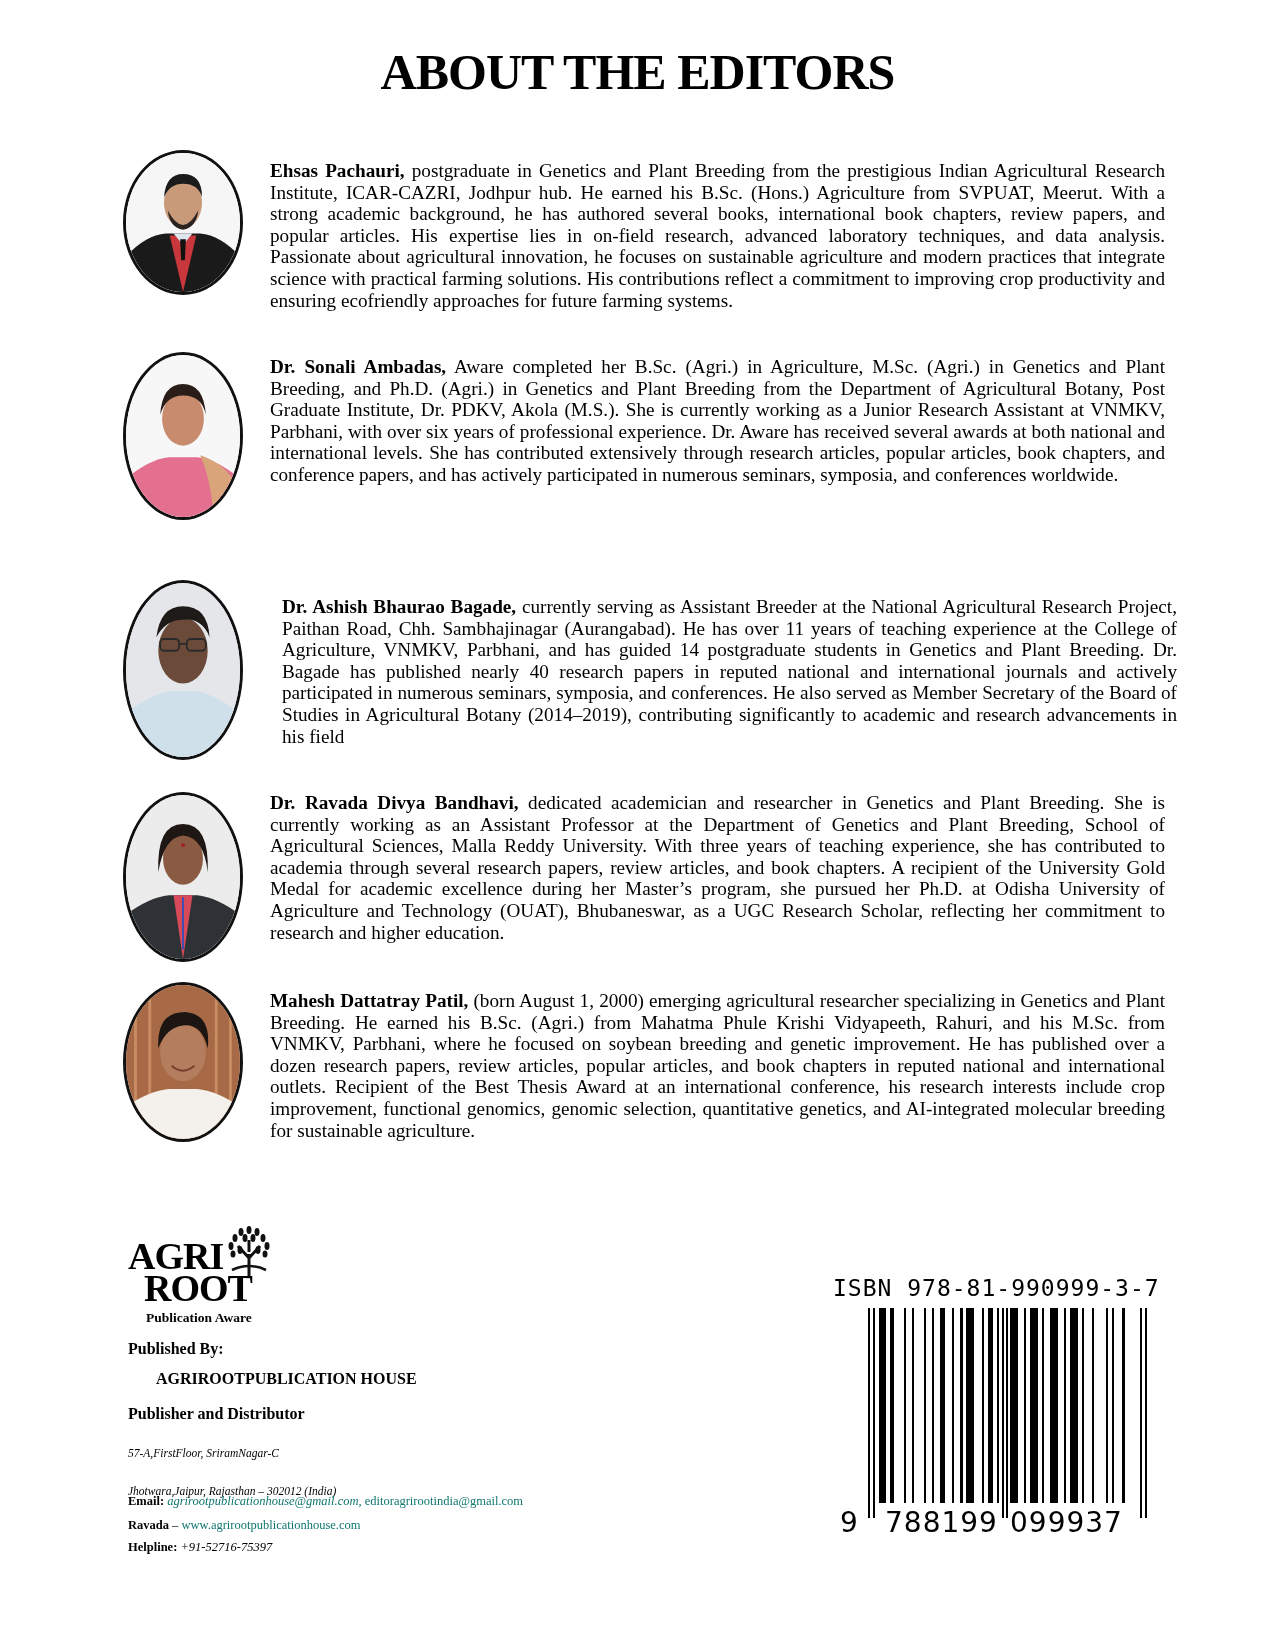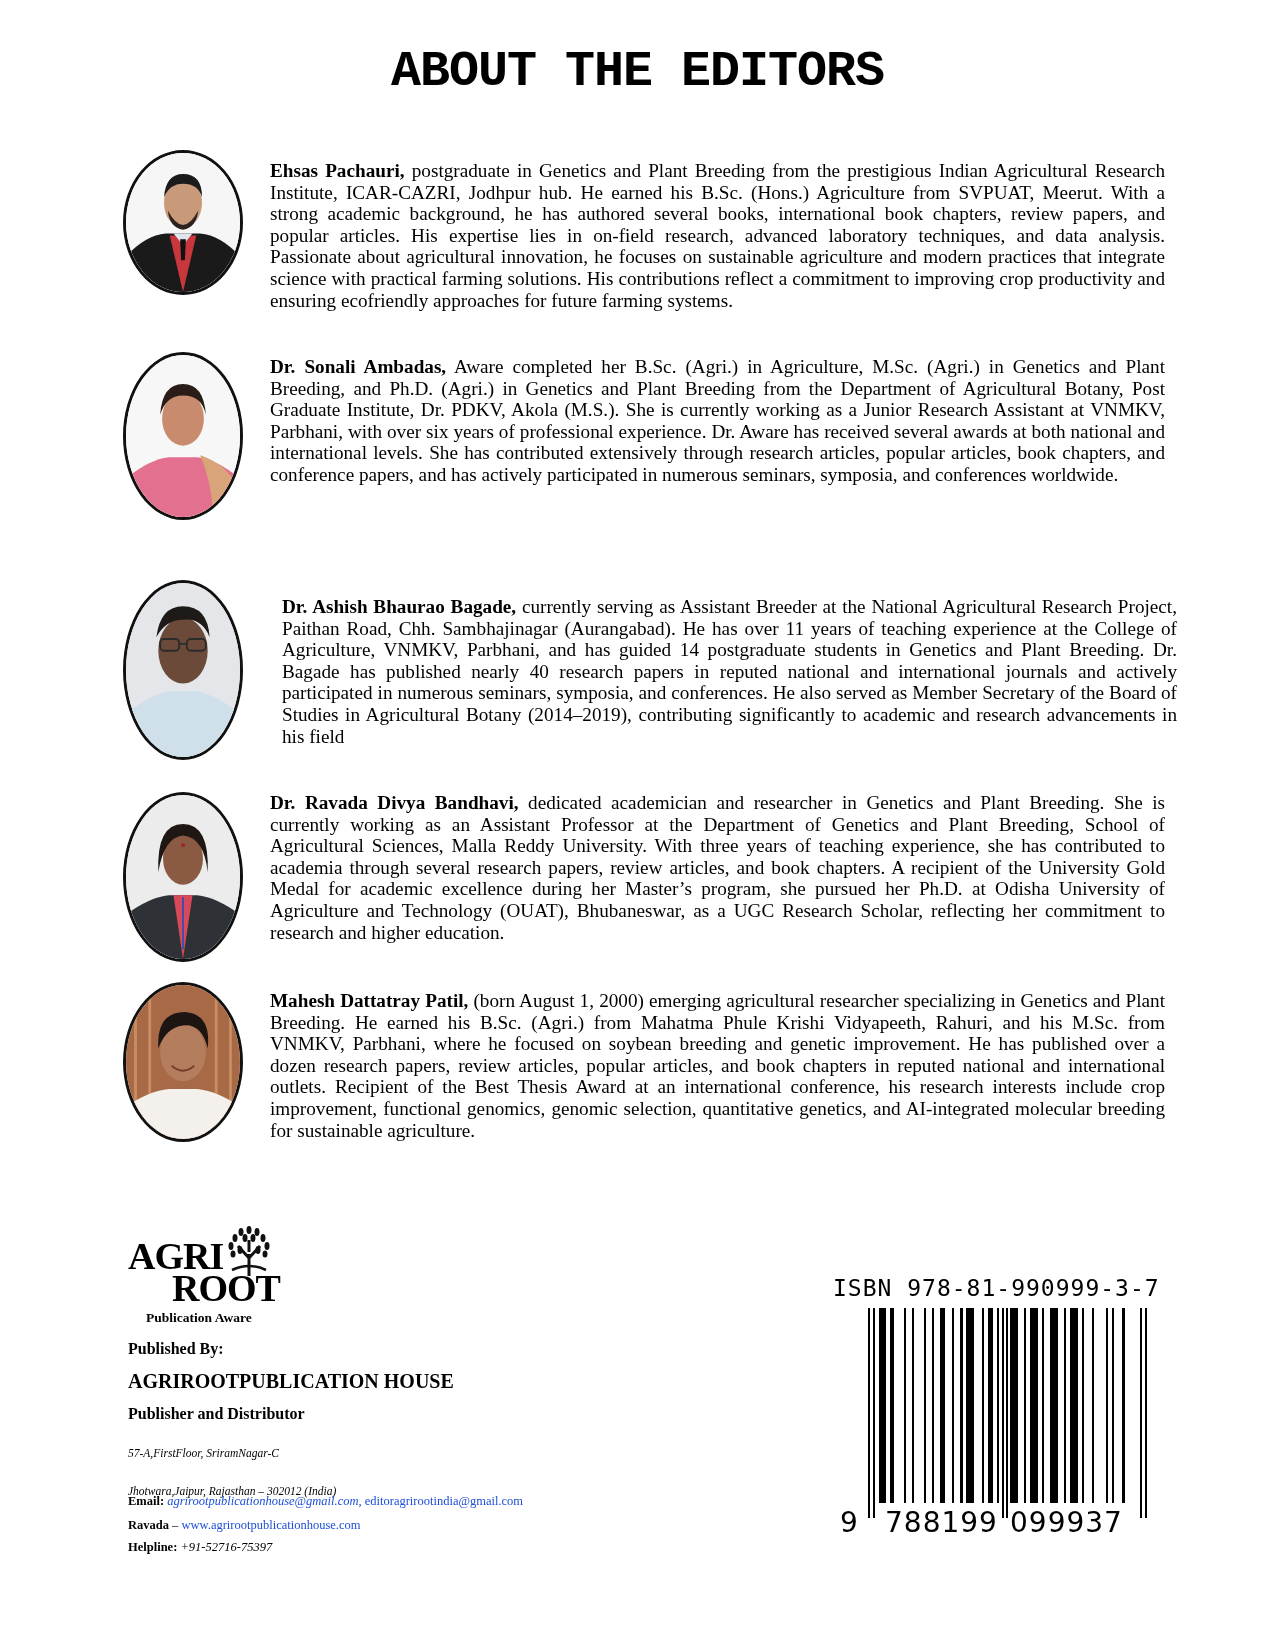--- a/index.html
+++ b/index.html
@@ -1,56 +1,56 @@
 <!DOCTYPE html>
 <html><head>
 <meta charset="utf-8">
 <style>
   * { margin:0; padding:0; box-sizing:border-box; }
   html, body { width:1275px; height:1650px; background:#ffffff; overflow:hidden; }
   body { position:relative; font-family:"Liberation Serif", "DejaVu Serif", serif; color:#000; }
 
   .page-title {
     position:absolute; left:0; top:44px; width:1275px; text-align:center;
-    font-family:Liberation Mono, monospace; font-weight:bold; font-size:50px;
+    font-family:Liberation Serif, serif; font-weight:bold; font-size:50px;
     letter-spacing:-1px; line-height:56px;
   }
 
   .editor { position:absolute; left:0; width:1275px; }
   .photo {
     position:absolute; left:123px; width:120px;
     border:3px solid #111; border-radius:50%; overflow:hidden; background:#eee;
   }
   .photo svg { display:block; width:100%; height:100%; }
   .bio {
     position:absolute; left:270px; width:895px;
     font-family:"Liberation Serif", serif; font-size:19.2px; line-height:21.6px;
     text-align:justify; hyphens:auto;
   }
   .bio .name { font-weight:bold; }
 
   .logo { position:absolute; left:128px; top:1228px; width:150px; height:100px;font-weight:bold; }
   .logo .agri { position:absolute; left:0; top:8px; font-family:"Liberation Serif", serif; font-size:38px; letter-spacing:-1px; line-height:40px; }
-  .logo .root { position:absolute; left:16px; top:40px; font-family:"Liberation Serif", serif; font-size:38px; letter-spacing:-1px; line-height:40px;margin-left:28px; }
+  .logo .root { position:absolute; left:16px; top:40px; font-family:"Liberation Serif", serif; font-size:38px; letter-spacing:-1px; line-height:40px; }
   .logo .pubhouse { position:absolute; left:18px; top:82px; font-family:"Liberation Serif", serif; font-size:13.5px; line-height:16px; white-space:nowrap; }
   .logo .tree { position:absolute; left:98px; top:-4px; width:46px; height:52px; }
 
   .pub-line { position:absolute; left:128px; font-family:"Liberation Serif", serif; white-space:nowrap; }
   .pub-by { top:1340px; font-weight:bold; font-size:16px; }
-  .pub-name { top:1370px; font-weight:bold; font-size:20px; }
+  .pub-name { top:1370px; font-weight:bold; font-size:16px;margin-left:28px; }
   .pub-role { top:1405px; font-weight:bold; font-size:16px; }
   .addr { font-style:italic; font-size:11.5px; }
   .addr1 { top:1447px; }
   .addr2 { top:1485px; }
   .contact { font-size:12.5px; }
   .email-row { top:1494px; }
   .web-row { top:1518px; }
   .help-row { top:1540px; }
   .contact b { font-weight:bold; }
-  .link { color:#1d4ed8; }
+  .link { color:#0f766e; }
   .italic { font-style:italic; }
 
   .isbn-label {
     position:absolute; left:833px; top:1275px;
     font-family:"DejaVu Sans Mono", "Liberation Mono", monospace; font-size:23px; letter-spacing:1px;
     white-space:nowrap;
     text-align:center;
   }
   .barcode { position:absolute; left:868px; top:1308px; width:280px; height:210px; }
   .barcode svg { width:100%; height:100%; display:block; }

